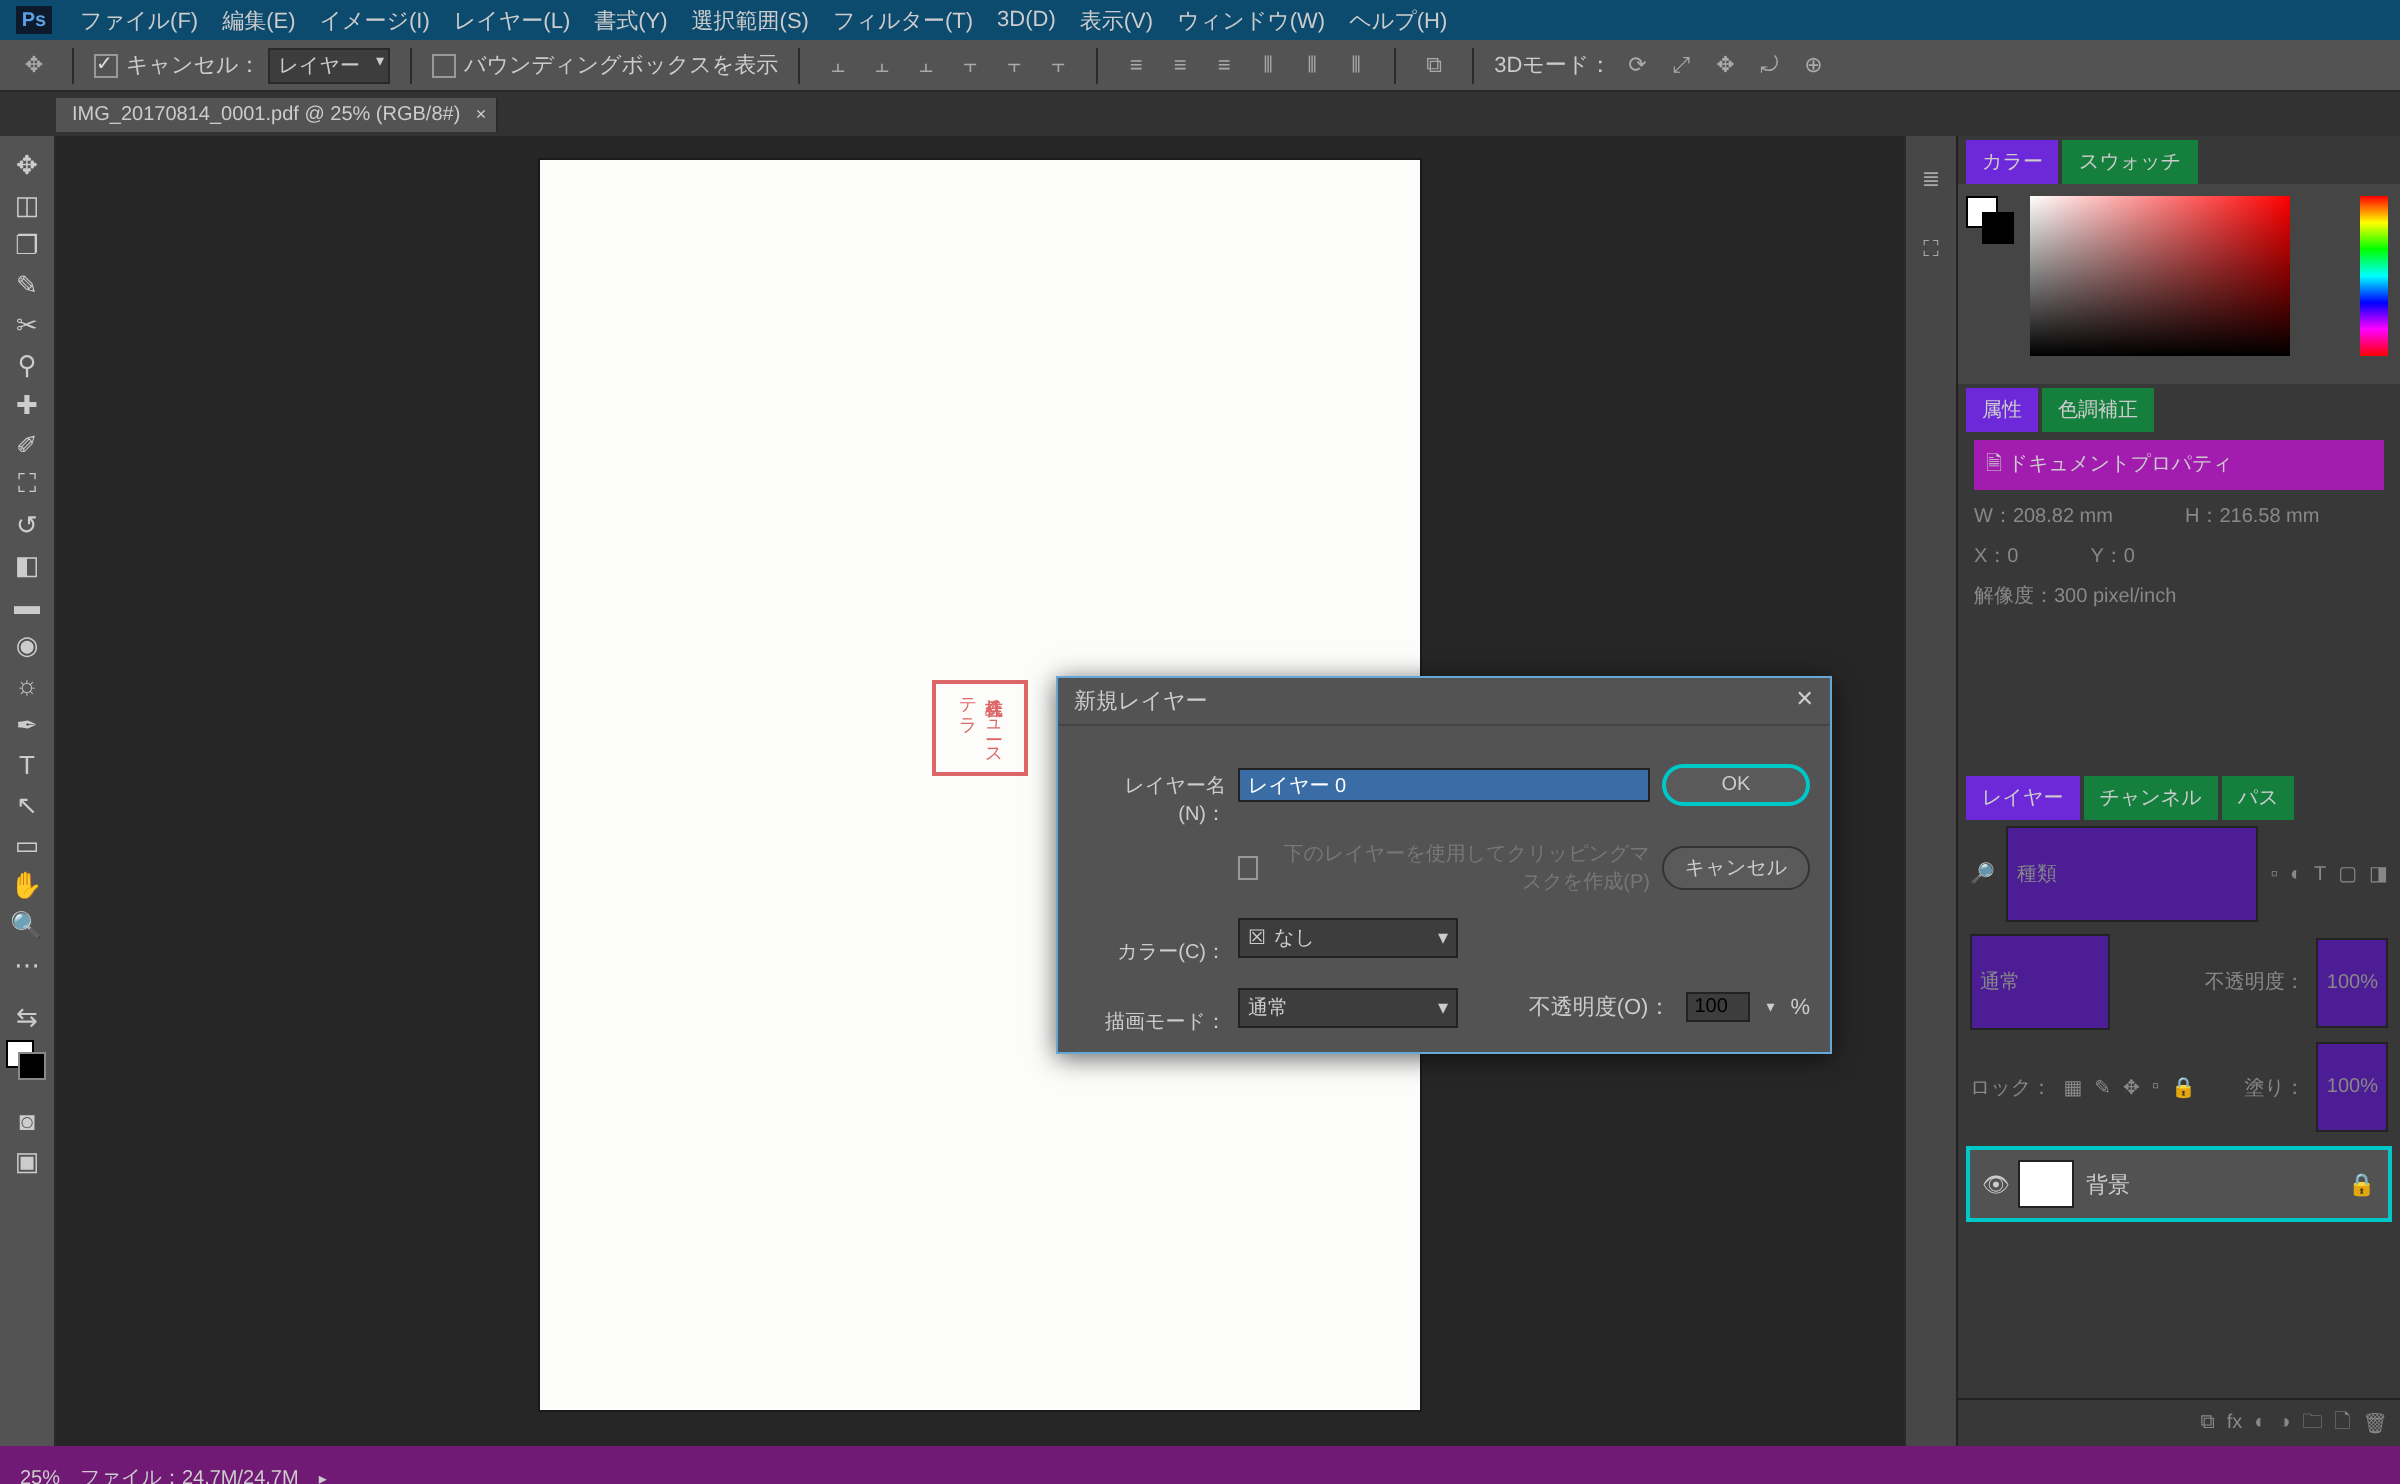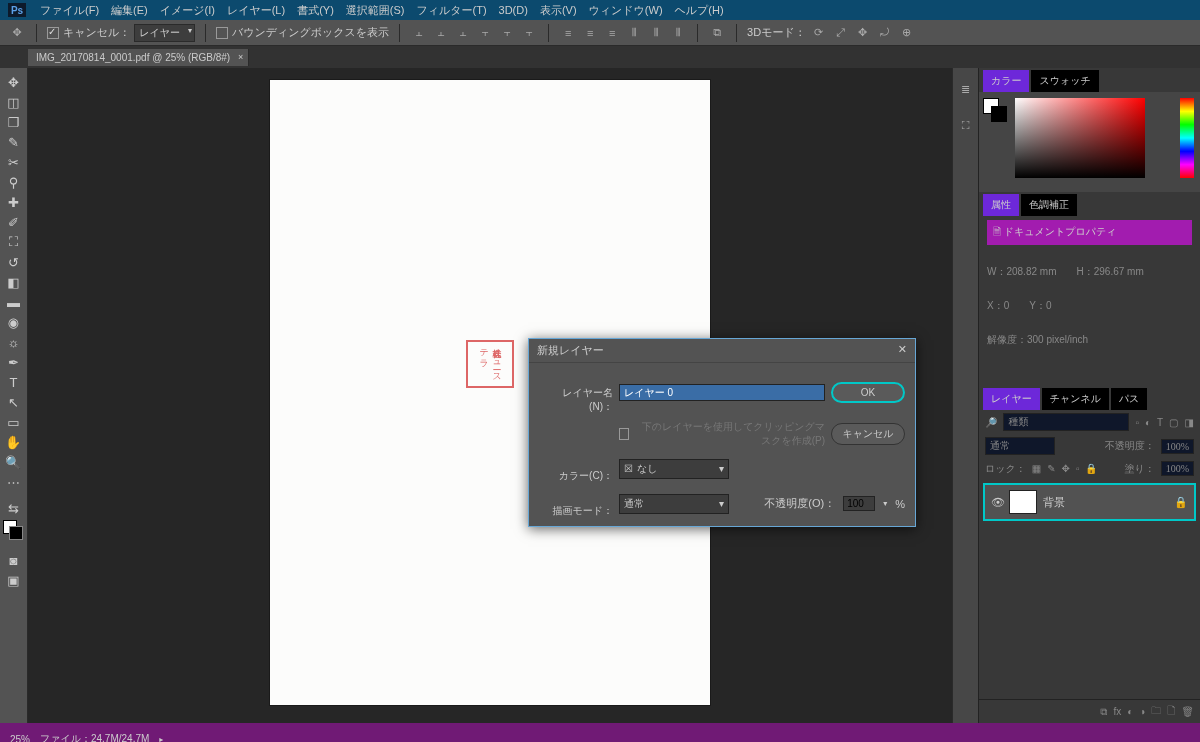--- a/index.html
+++ b/index.html
@@ -19,35 +19,35 @@
 .doc-tab::after{content:"×"; position:absolute; right:5px; top:3px; font-size:9px;}
 .main { display: flex; height: 655px; }
 .toolbar { width: 28px; background: #535353; padding-top: 4px; display: flex; flex-direction: column; align-items: center; border-right:1px solid #2a2a2a;}
 .tool { width: 24px; height: 20px; display: flex; align-items: center; justify-content: center; font-size: 13px; color:#ccc; }
 .canvas-area { flex: 1; background: #262626; position: relative; display:flex; align-items:flex-start; justify-content:center; padding-top:12px;}
 .page { width: 440px; height: 625px; background: #fcfcfb; position: relative; box-shadow: 0 0 0 1px rgba(0,0,0,.3);}
 .stamp { position: absolute; left: 196px; top:260px; width: 48px; height: 48px; border: 2px solid #d66; display: flex; flex-wrap: wrap;  color:#d66; font-size:9px; align-content:center; justify-content:center; writing-mode: vertical-rl;}
 .right-strip{ width:26px; background:#474747; border-left:1px solid #2a2a2a; display:flex; flex-direction:column; align-items:center; padding-top:12px; gap:18px;}
 .panels { width: 222px; background: #383838; border-left:1px solid #222; display:flex; flex-direction:column;}
 .panel-tabs{ display:flex; background:#383838; padding:2px 4px 0;}
-.ptab{ padding:4px 8px; font-size:10px; background:#000000; margin-right:2px;}
+.ptab{ padding:4px 8px; font-size:10px; background:#15803d; margin-right:2px;}
 .ptab.active{ background:#6d28d9;}
 .color-panel{ height:100px; background:#454545; position:relative;}
 .swatches{ position:absolute; left:4px; top:6px;}
 .sw{ width:16px; height:16px; border:1px solid #000;}
 .sw.white{background:#fff;} .sw.black{background:#000; position:relative; top:-8px; left:8px;}
 .picker{ position:absolute; left:36px; top:6px; width:130px; height:80px; background:linear-gradient(to bottom, rgba(0,0,0,0), #000), linear-gradient(to right, #fff, #f00);}
 .hue{ position:absolute; right:6px; top:6px; width:14px; height:80px; background:linear-gradient(#f00,#ff0,#0f0,#0ff,#00f,#f0f,#f00);}
 .prop-panel{ background:#383838; padding:4px 8px; font-size:10px; height:170px;}
-.prop-row{ display:flex; gap:20px; margin:20px 0; color:#888;}
+.prop-row{ display:flex; gap:36px; margin:6px 0; color:#888;}
 .prop-sub{ background:#a21caf; padding:4px 6px; margin-bottom:6px;}
 .layers-panel{ flex:1; background:#383838; display:flex; flex-direction:column;}
 .lp-tabs{display:flex; padding:2px 4px 0;}
 .lp-row{ display:flex; align-items:center; padding:3px 6px; font-size:10px; color:#888; gap:6px;}
-.lp-input{ background:#0f172a; border:1px solid #222; padding:1px 4px; font-size:10px; color:#888;font-family:Liberation Serif, serif; }
+.lp-input{ background:#4c1d95; border:1px solid #222; padding:16px 4px; font-size:10px; color:#888; }
 .layer-item{ display:flex; align-items:center; padding:5px 6px; background:#525252; margin:4px; border:2px solid #00c8c8;}
 .eye{width:14px; text-align:center; margin-right:4px;}
 .thumb{width:28px; height:24px; background:#fff; border:1px solid #222; margin-right:6px;}
 .lock{margin-left:auto;}
 .statusbar{ height:32px; background:#701a75; display:flex; align-items:center; font-size:10px; padding:0 10px; gap:10px;}
 
 .dialog{ position:absolute; left:528px; top:338px; width:388px; background:#535353; border:1px solid #67a7d6; box-shadow:0 2px 12px rgba(0,0,0,.6);}
 .dlg-title{ background:#535353; padding:4px 8px; font-size:11px; display:flex; justify-content:space-between; border-bottom:1px solid #444;}
 .dlg-body{ padding:8px 10px; display:grid; grid-template-columns: 74px 1fr 74px; gap:6px 6px; align-items:center;}
 .dlg-lbl{ text-align:right; font-size:10px; color:#ccc;margin-top:15px;}
@@ -180,21 +180,21 @@
       <div class="panel-tabs">
         <div class="ptab active">属性</div>
         <div class="ptab">色調補正</div>
       </div>
       <div class="prop-panel">
         <div class="prop-sub">
           <span>🗎 </span><span>ドキュメントプロパティ</span>
         </div>
         <div class="prop-row">
             <span>W：208.82 mm</span>
-            <span>H：296.67 mm</span>
+            <span>H：216.58 mm</span>
           </div>
         <div class="prop-row">
             <span>X：0</span>
             <span>Y：0</span>
           </div>
         <div class="prop-row">
             <span>解像度：300 pixel/inch</span>
           </div>
       </div>
     </div>

